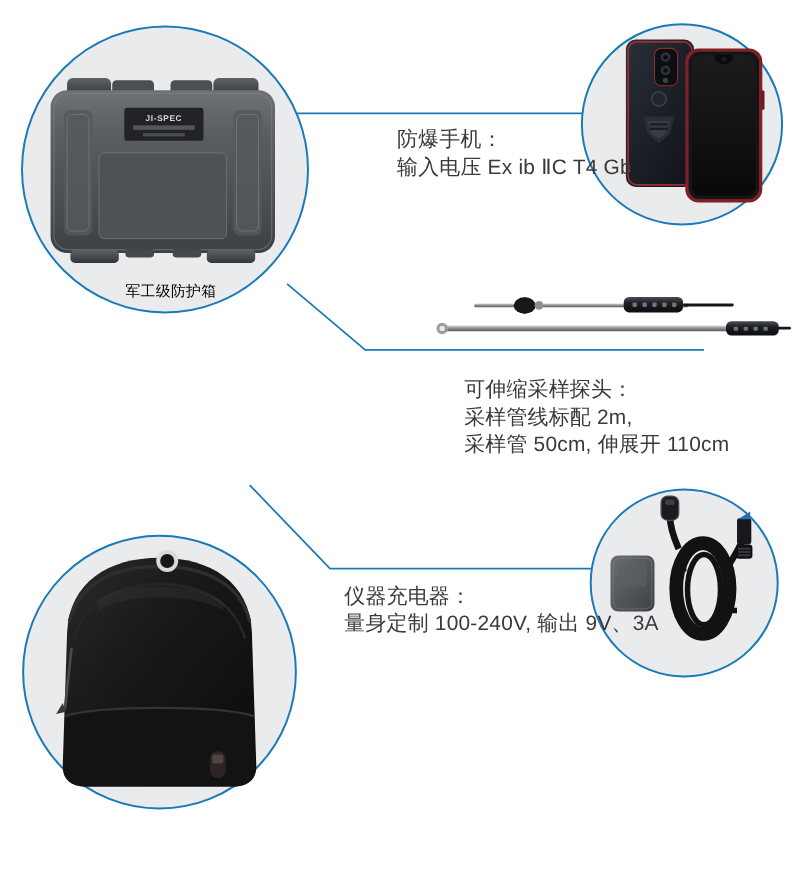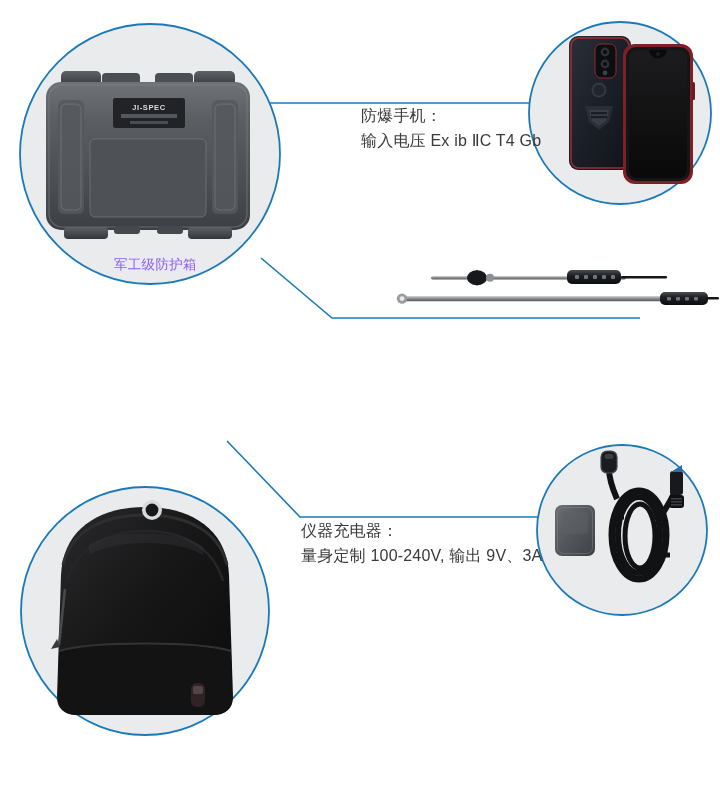--- a/index.html
+++ b/index.html
@@ -8,29 +8,30 @@
     background:#ffffff;
     font-family:"Liberation Sans","DejaVu Sans",sans-serif;
     overflow:hidden;
     position:relative;
   }
   #stage{position:absolute;inset:0;width:720px;height:804px;border-radius:14px;}
   .lines{position:absolute;left:0;top:0;width:720px;height:804px;pointer-events:none;}
   .callout{
     position:absolute;
     color:#3a3a3a;
-    font-size:16px;
+    font-size:19px;
     line-height:25px;
     white-space:nowrap;
     letter-spacing:0.2px;
+    margin-top:12px;
   }
   .callout .ln{display:block;}
   .caption{
     position:absolute;
-    color:#8b5cf6;
+    color:#000000;
     font-size:13.5px;
     white-space:nowrap;
     letter-spacing:0.3px;
   }
   .photo{position:absolute;}
 </style>
 </head>
 <body>
 
 <div id="stage">
@@ -181,20 +182,25 @@
       <g fill="#6f7478">
         <rect x="272" y="41" width="4" height="3.6" rx="1"></rect>
         <rect x="281" y="41" width="4" height="3.6" rx="1"></rect>
         <rect x="290" y="41" width="4" height="3.6" rx="1"></rect>
         <rect x="299" y="41" width="4" height="3.6" rx="1"></rect>
       </g>
       <rect x="312" y="41" width="12" height="2.6" rx="1.3" fill="#15161a"></rect>
     </g>
   </svg>
 
+  <div class="callout" style="left:422px;top:330px;">
+    <span class="ln">可伸缩采样探头：</span>
+    <span class="ln">采样管线标配 2m,</span>
+    <span class="ln">采样管 50cm, 伸展开 110cm</span>
+  </div>
 
   <svg class="photo" style="left:535px;top:443px;" width="174" height="174" viewBox="0 0 174 174">
     <defs>
       <linearGradient id="brickG" x1="0" y1="0" x2="1" y2="1">
         <stop offset="0" stop-color="#6c7075"></stop>
         <stop offset="0.5" stop-color="#53575c"></stop>
         <stop offset="1" stop-color="#3d4146"></stop>
       </linearGradient>
     </defs>
     <circle cx="87" cy="87" r="85" fill="#e9ebed" stroke="#1a7ab8" stroke-width="1.8"></circle>
@@ -224,21 +230,21 @@
       <path d="M136 29 l11 -7 v7 z" fill="#2a6fa8"></path>
       <rect x="134" y="52" width="15" height="13" rx="3" fill="#101114"></rect>
       <g fill="#3a3d42">
         <rect x="136" y="55" width="11" height="1.6"></rect>
         <rect x="136" y="58" width="11" height="1.6"></rect>
         <rect x="136" y="61" width="11" height="1.6"></rect>
       </g>
     </g>
   </svg>
 
-  <div class="callout" style="left:301px;top:518px;">
+  <div class="callout" style="left:313px;top:518px;">
     <span class="ln">仪器充电器：</span>
     <span class="ln">量身定制 100-240V, 输出 9V、3A</span>
   </div>
 
   <svg class="photo" style="left:19px;top:485px;" width="252" height="252" viewBox="0 0 252 252">
     <defs>
       <linearGradient id="bagG" x1="0" y1="0" x2="1" y2="1">
         <stop offset="0" stop-color="#2a2a2c"></stop>
         <stop offset="0.45" stop-color="#171718"></stop>
         <stop offset="1" stop-color="#0b0b0c"></stop>

